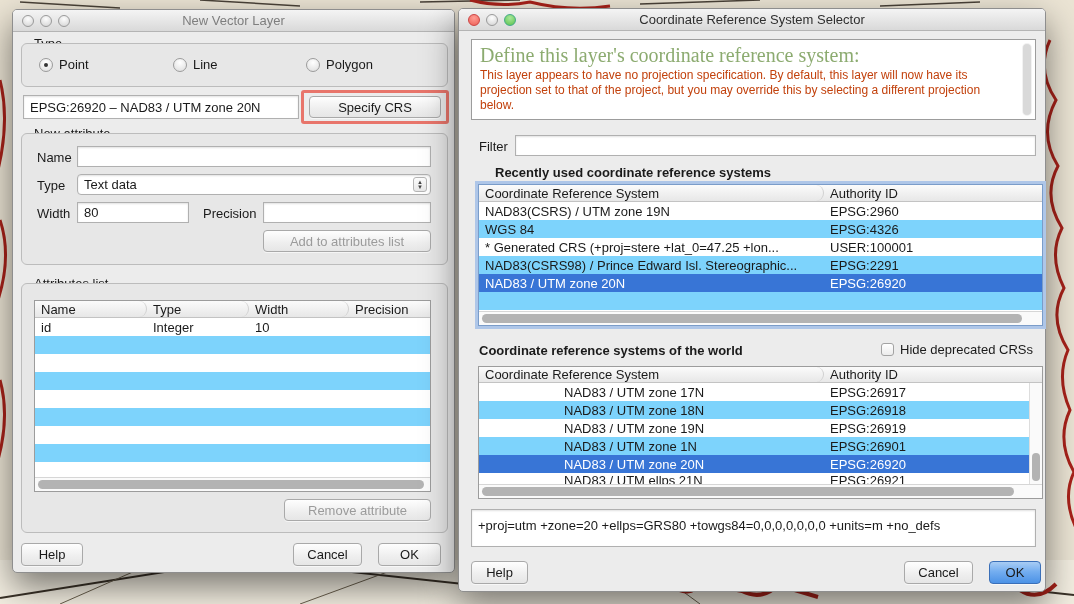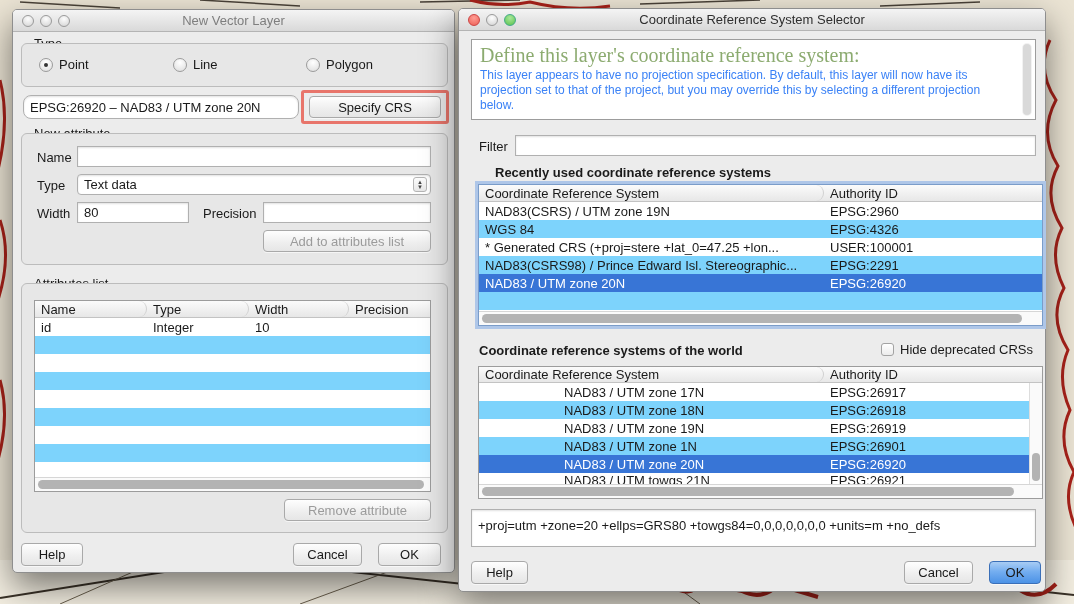--- a/index.html
+++ b/index.html
@@ -63,21 +63,21 @@
   .stepper { position:absolute; right:3px; top:2px; width:14px; bottom:2px; border:1px solid #b5b5b5;
     border-radius:3px; background:linear-gradient(#fdfdfd,#e7e7e7); display:flex; flex-direction:column;
     align-items:center; justify-content:center; font-size:6px; line-height:5px; color:#444; }
 
   
   .annotation { position:absolute; border:3px solid #e8756b; border-radius:3px; background:transparent; }
 
   
   .descbox { position:absolute; background:#fff; border:1px solid #9c9c9c; padding:4px 20px 4px 8px; }
   .desc-head { font-family:"Liberation Serif", serif; font-weight:normal; font-size:20px; color:#8cab70; }
-  .desc-body { font-size:12px; color:#3b82f6; line-height:15px; margin-top:1px; }
+  .desc-body { font-size:12px; color:#c2410c; line-height:15px; margin-top:1px; }
   .desc-scroll { position:absolute; top:3px; bottom:3px; right:3px; width:10px;
     background:#f2f2f2; border-radius:5px; }
   .desc-thumb { position:absolute; top:1px; bottom:1px; left:1px; right:1px; background:#d9d9d9; border-radius:5px; }
 
   .focusring { box-shadow:0 0 0 3px #aec6e8; border-color:#7a9cc9 !important; }
 </style>
 </head>
 <body>
 
 <svg class="map-bg" viewBox="0 0 1074 604" xmlns="http://www.w3.org/2000/svg">
@@ -111,21 +111,21 @@
   </div>
   <div class="radio-row" style="left:160px; top:47px;">
     <span class="radio"></span>
     <span>Line</span>
   </div>
   <div class="radio-row" style="left:293px; top:47px;">
     <span class="radio"></span>
     <span>Polygon</span>
   </div>
 
-  <div class="field" style="left:10px; top:85px; width:276px; height:24px;border-radius:8px;">
+  <div class="field" style="left:10px; top:85px; width:276px; height:24px;">
     <span>EPSG:26920 – NAD83 / UTM zone 20N</span>
   </div>
   <div class="annotation" style="left:288px; top:80px; width:148px; height:34px;"></div>
   <div class="btn" style="left:296px; top:86px; width:132px; height:22px;">Specify CRS</div>
 
   <span class="grouplabel" style="left:18px; top:116px;">New attribute</span>
   <div class="groupbox" style="left:8px; top:123px; width:427px; height:132px;"></div>
 
   <span class="label" style="left:24px; top:140px;">Name</span>
   <div class="field" style="left:64px; top:136px; width:354px; height:21px;">
@@ -264,21 +264,21 @@
     </div>
     <div class="tr alt" style="height:18px;">
       <div class="td" style="width:345px; padding-left:85px;">NAD83 / UTM zone 1N</div>
       <div class="td" style="flex:1;">EPSG:26901</div>
     </div>
     <div class="tr sel" style="height:18px;">
       <div class="td" style="width:345px; padding-left:85px;">NAD83 / UTM zone 20N</div>
       <div class="td" style="flex:1;">EPSG:26920</div>
     </div>
     <div class="tr" style="height:13px; align-items:flex-start;">
-      <div class="td" style="width:345px; padding-left:85px;">NAD83 / UTM towgs 21N</div>
+      <div class="td" style="width:345px; padding-left:85px;">NAD83 / UTM ellps 21N</div>
       <div class="td" style="flex:1;">EPSG:26921</div>
     </div>
     <div class="vscroll" style="top:16px; bottom:14px; right:0;">
       <div class="vthumb" style="top:70px; height:28px;"></div>
     </div>
     <div class="hscroll" style="left:0; right:0; bottom:0;">
       <div class="hthumb" style="left:3px; width:532px;"></div>
     </div>
   </div>
 

